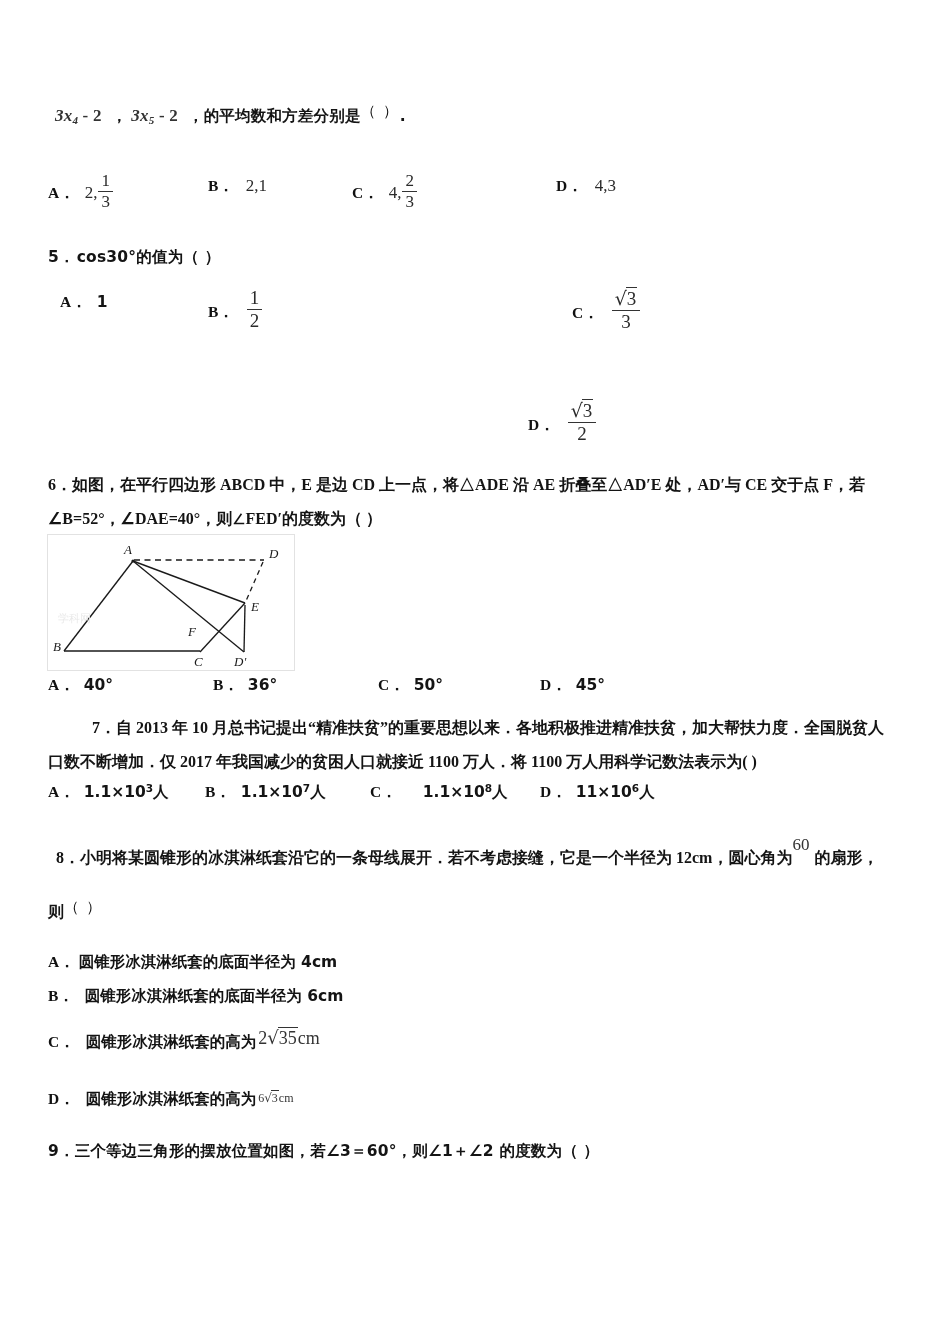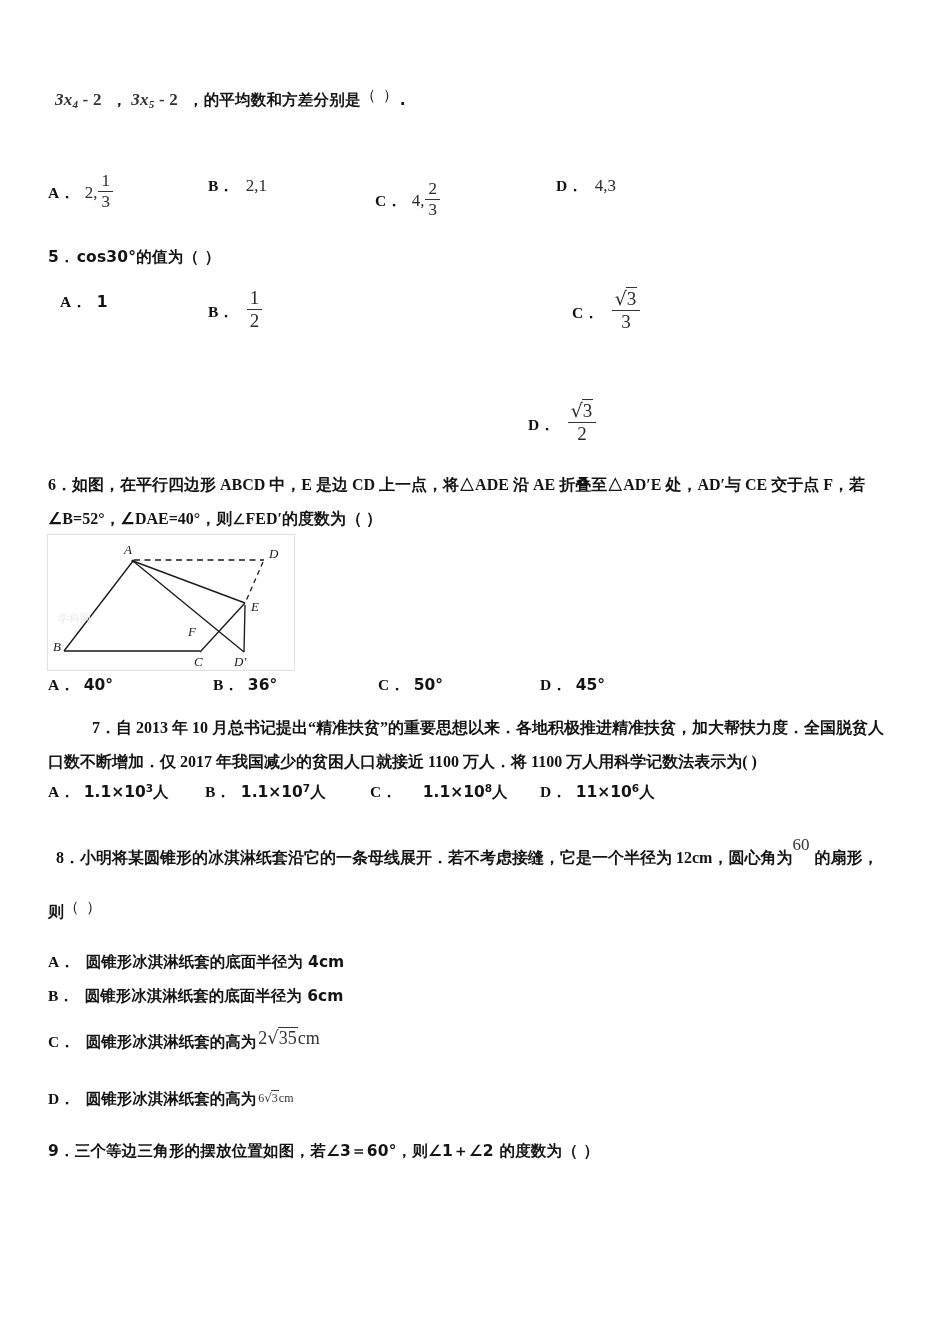--- a/index.html
+++ b/index.html
@@ -118,33 +118,33 @@
     font-size: 11px;
     color: #e9e9e9;
     user-select: none;
   }
 </style>
 </head>
 <body>
 
 <div class="page">
 
-  <div class="abs qtext" style="left:55px; top:80px; width:860px;">
+  <div class="abs qtext" style="left:55px; top:96px; width:860px;">
     <span class="math" style="font-size:17px;"><span class="mi">3x</span><span class="sub">4</span><span> - 2</span></span><span style="display:inline-block;width:10px"></span><span>，</span><span style="display:inline-block;width:4px"></span><span class="math" style="font-size:17px;"><span class="mi">3x</span><span class="sub">5</span><span> - 2</span></span><span style="display:inline-block;width:10px"></span><span>，</span><span>的平均数和方差分别是</span><span class="paren-blank" style="font-weight:normal;font-family:'Liberation Serif',serif;vertical-align:0.35em;font-size:15px;">（        ）</span><span>.</span>
   </div>
 
   <div class="abs" style="left:48px; top:172px;">
     <span class="opt-letter">A．</span>
     <span class="opt-body" style="margin-left:6px;"><span>2,</span><span class="frac"><span class="num">1</span><span class="den">3</span></span></span>
   </div>
   <div class="abs" style="left:208px; top:176px;">
     <span class="opt-letter">B．</span>
     <span class="opt-body" style="margin-left:8px;">2,1</span>
   </div>
-  <div class="abs" style="left:375px; top:172px;margin-top:8px;">
+  <div class="abs" style="left:352px; top:172px;">
     <span class="opt-letter">C．</span>
     <span class="opt-body" style="margin-left:6px;"><span>4,</span><span class="frac"><span class="num">2</span><span class="den">3</span></span></span>
   </div>
   <div class="abs" style="left:556px; top:176px;">
     <span class="opt-letter">D．</span>
     <span class="opt-body" style="margin-left:8px;">4,3</span>
   </div>
 
   <div class="abs qtext" style="left:48px; top:242px;">
     <span>5．</span><span style="display:inline-block;width:2px"></span><span>cos30°的值为（      ）</span>
@@ -255,21 +255,21 @@
 
   <div class="abs qtext-serif" style="left:48px; top:830px; width:888px;margin-left:8px;">
     <span>8．</span><span>小明将某圆锥形的冰淇淋纸套沿它的一条母线展开．若不考虑接缝，它是一个半径为 12cm，圆心角为</span><span class="math" style="font-size:17px;font-weight:normal;vertical-align:0.75em;">60</span><span style="display:inline-block;width:5px"></span><span>的扇形，</span>
   </div>
   <div class="abs qtext-serif" style="left:48px; top:892px;">
     <span>则</span><span class="paren-blank" style="font-weight:normal;font-family:'Liberation Serif',serif;font-size:15px;vertical-align:0.35em;">（      ）</span>
   </div>
 
   <div class="abs" style="left:48px; top:952px;">
     <span class="opt-letter">A．</span>
-    <span class="opt-body-b" style="margin-left:7px;">圆锥形冰淇淋纸套的底面半径为 4cm</span>
+    <span class="opt-body-b" style="margin-left:0;">圆锥形冰淇淋纸套的底面半径为 4cm</span>
   </div>
   <div class="abs" style="left:48px; top:986px;">
     <span class="opt-letter">B．</span>
     <span class="opt-body-b" style="margin-left:7px;">圆锥形冰淇淋纸套的底面半径为 6cm</span>
   </div>
   <div class="abs" style="left:48px; top:1027px;">
     <span class="opt-letter">C．</span>
     <span class="opt-body-b" style="margin-left:7px;">圆锥形冰淇淋纸套的高为</span><span class="math" style="font-size:18px;vertical-align:0.18em;margin-left:2px;"><span>2</span><span class="rad"><span class="sign">√</span><span class="band">35</span></span><span>cm</span></span>
   </div>
   <div class="abs" style="left:48px; top:1089px;">

